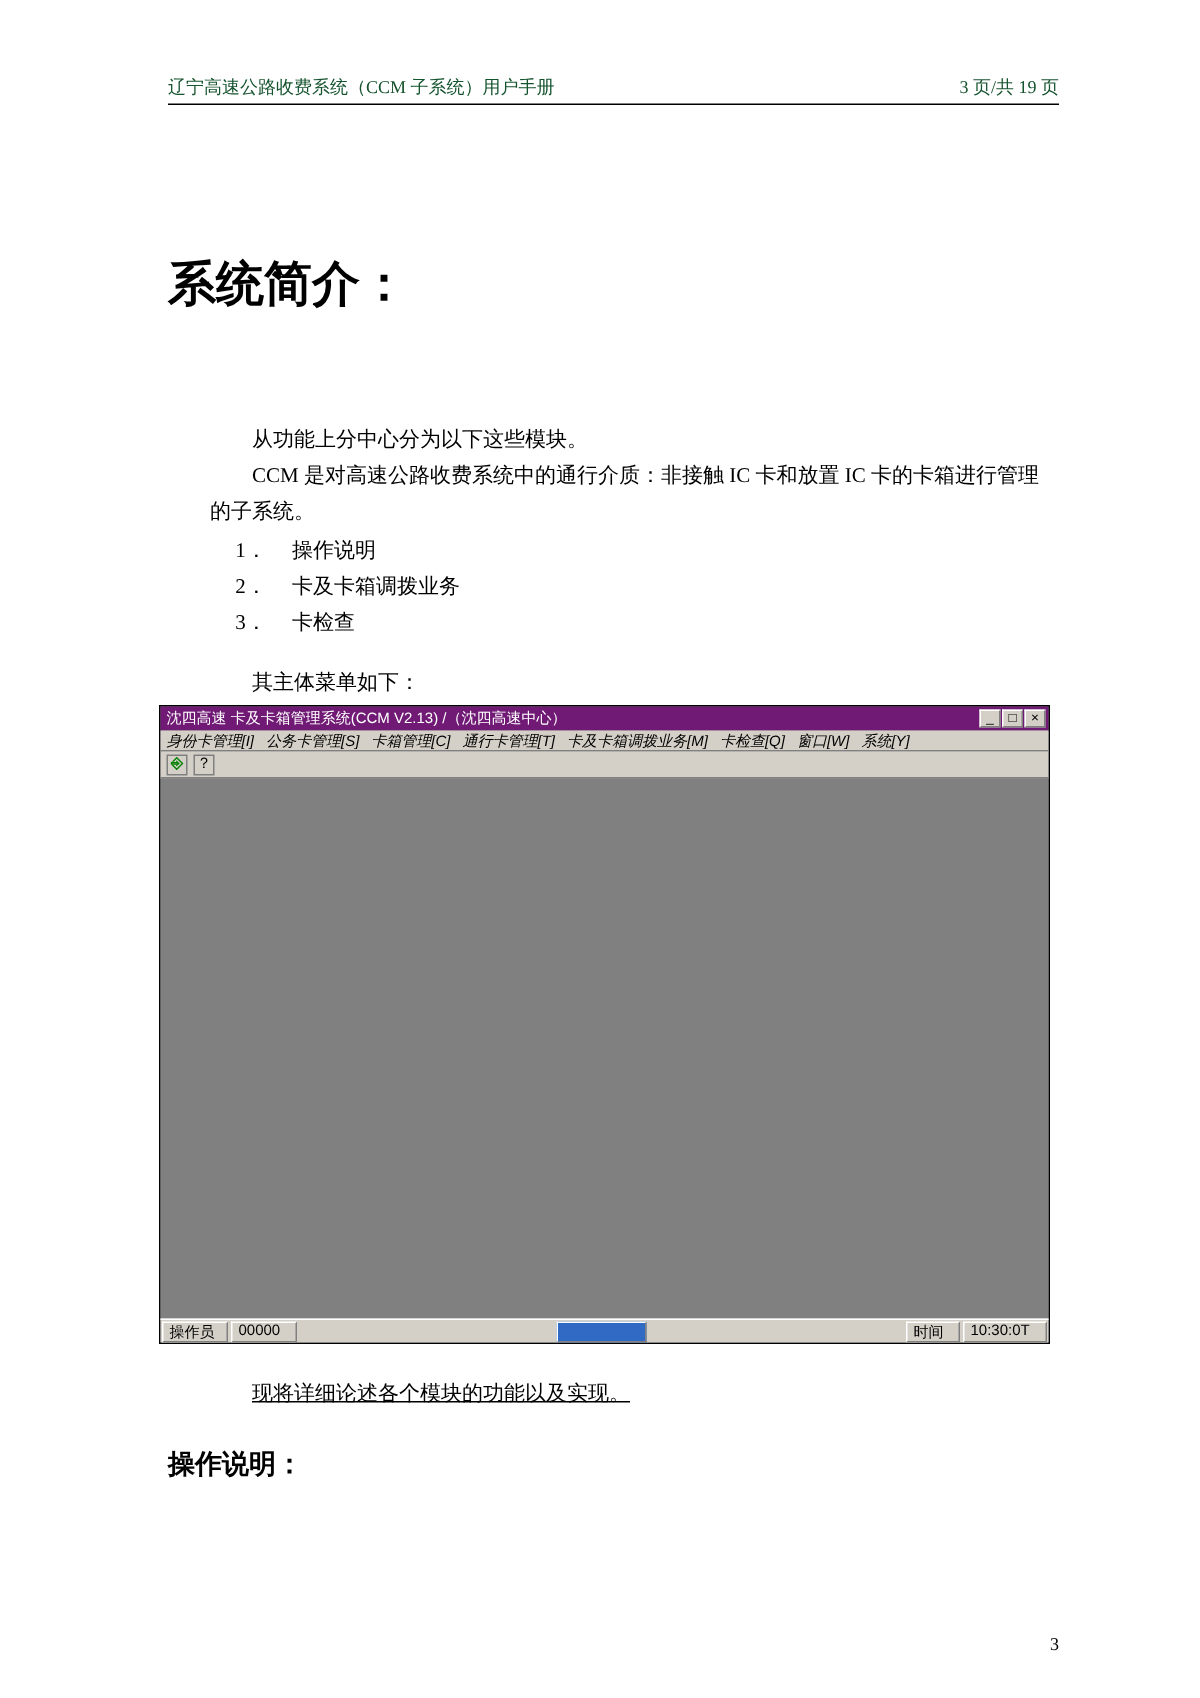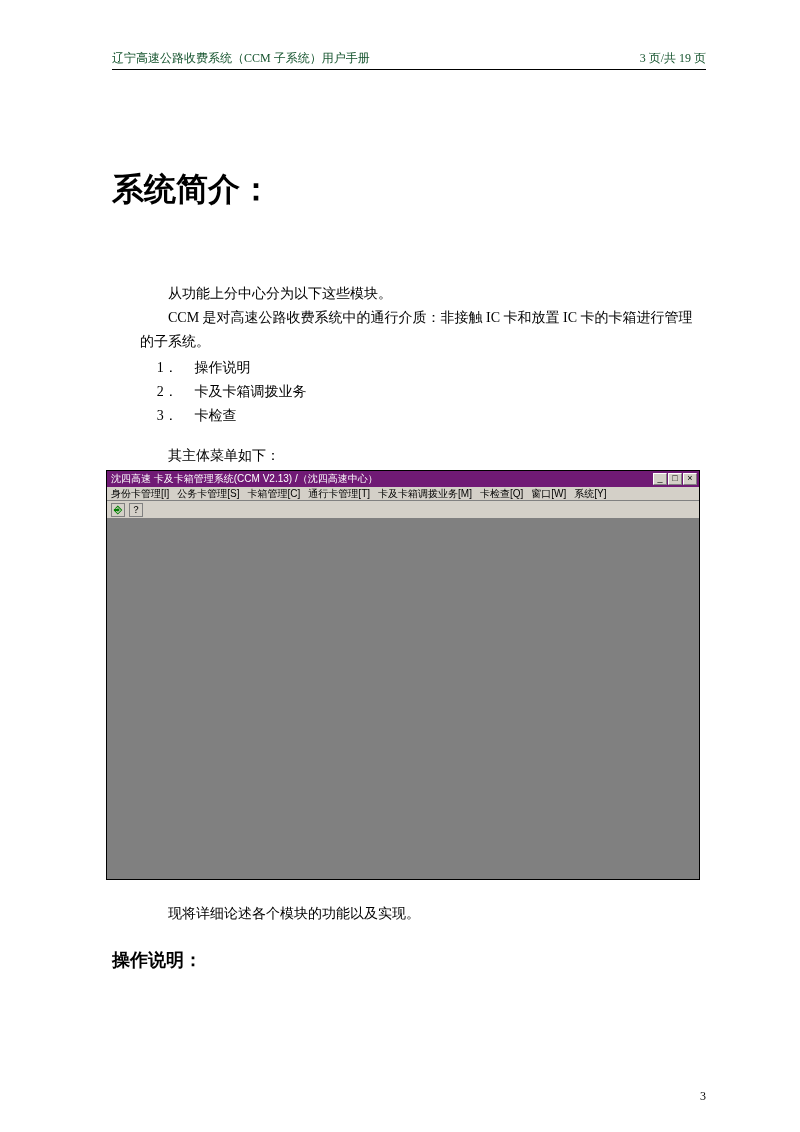--- a/index.html
+++ b/index.html
@@ -96,20 +96,21 @@
     background: #d4d0c8;
     height: 14px;
     display: flex;
     align-items: center;
     padding: 0 2px;
     font-size: 10px;
     gap: 4px;
     border-bottom: 1px solid #808080;
     white-space: nowrap;
     overflow: hidden;
+    font-style: italic;
   }
   .menubar span {
     padding: 0 2px;
     cursor: default;
   }
   .toolbar {
     background: #d4d0c8;
     height: 18px;
     display: flex;
     align-items: center;
@@ -223,22 +224,31 @@
       <span>卡及卡箱调拨业务[M]</span>
       <span>卡检查[Q]</span>
       <span>窗口[W]</span>
       <span>系统[Y]</span>
     </div>
     <div class="toolbar">
       <div class="tb-icon exit">⎆</div>
       <div class="tb-icon help">？</div>
     </div>
     <div class="client-area"></div>
+    <div class="statusbar">
+      <div class="status-cell" style="width:44px;">操作员</div>
+      <div class="status-cell" style="width:44px;">00000</div>
+      <div class="status-cell status-spacer"></div>
+      <div class="status-cell status-mid-highlight"></div>
+      <div class="status-cell status-spacer"></div>
+      <div class="status-cell" style="width:36px;">时间</div>
+      <div class="status-cell" style="width:56px;">10:30:0T</div>
+    </div>
   </div>
 
   <div class="body-text after-screenshot">
-    <p class="para-indent" style="margin-left:2em;">现将详细论述各个模块的功能以及实现。</p>
+    <p class="para-indent" style="margin-left:2em;text-decoration:underline;">现将详细论述各个模块的功能以及实现。</p>
   </div>
 
   <h2 class="heading-sub">操作说明：</h2>
 
   <div class="page-number">3</div>
 </div>
 
 </body></html>

